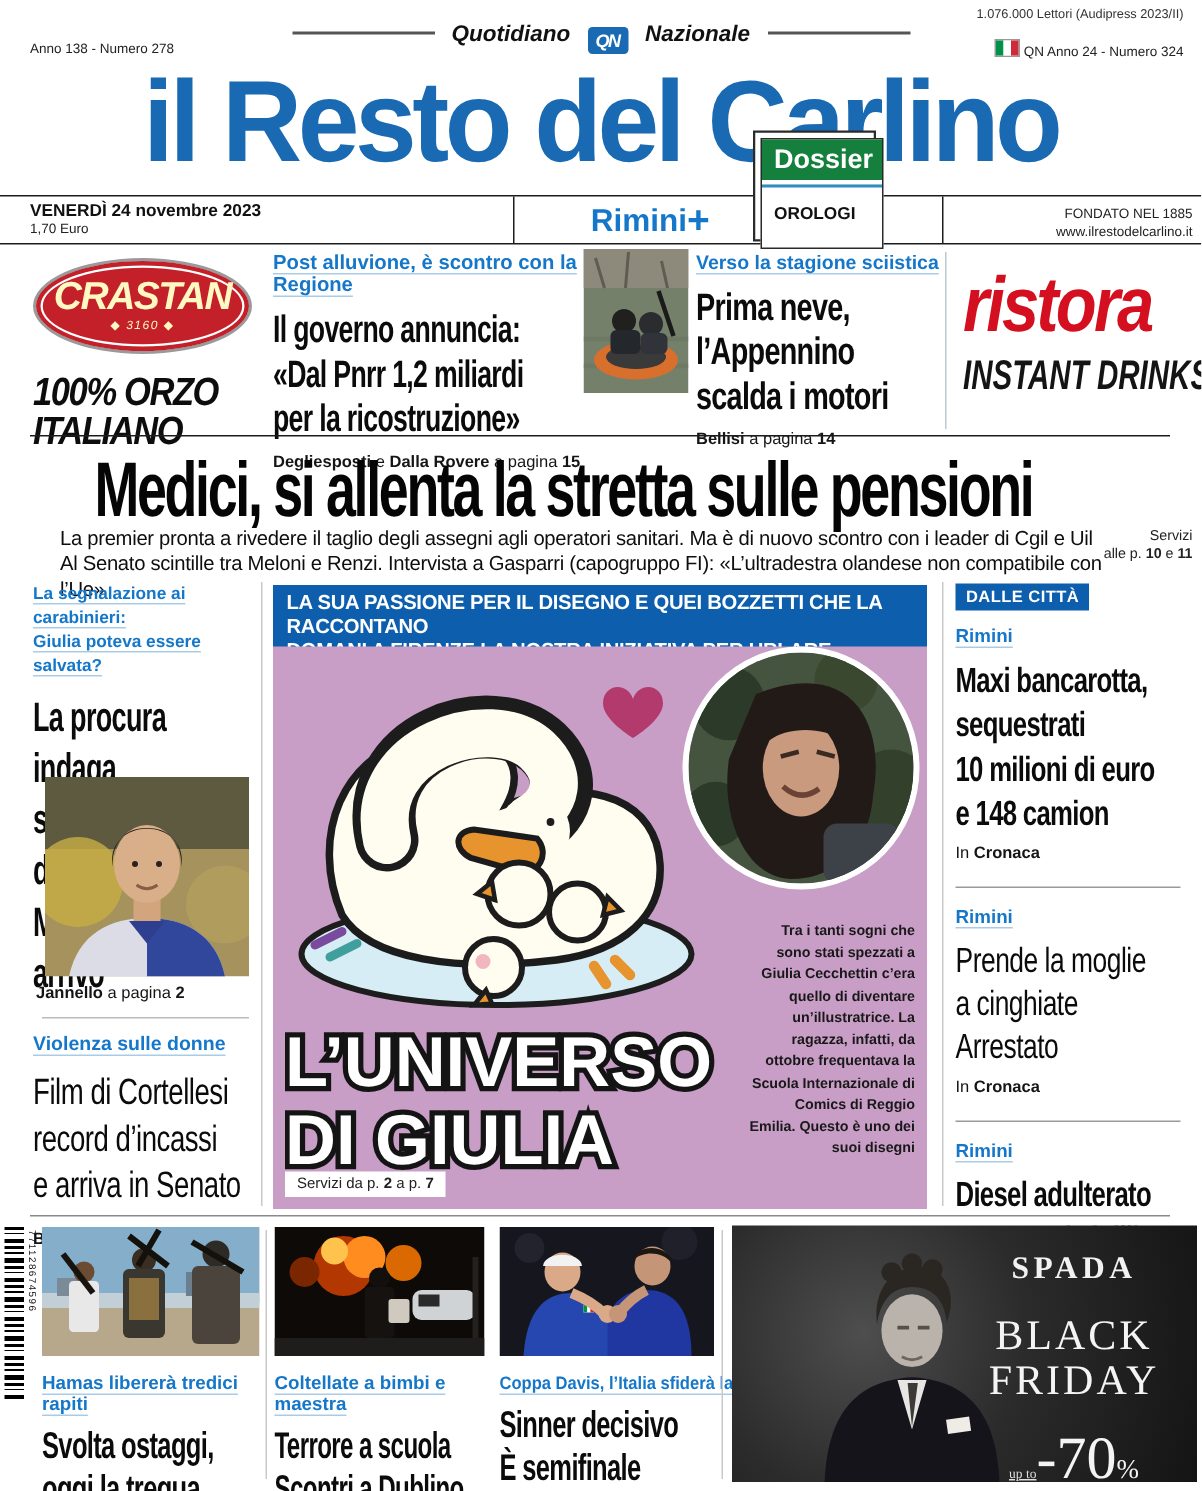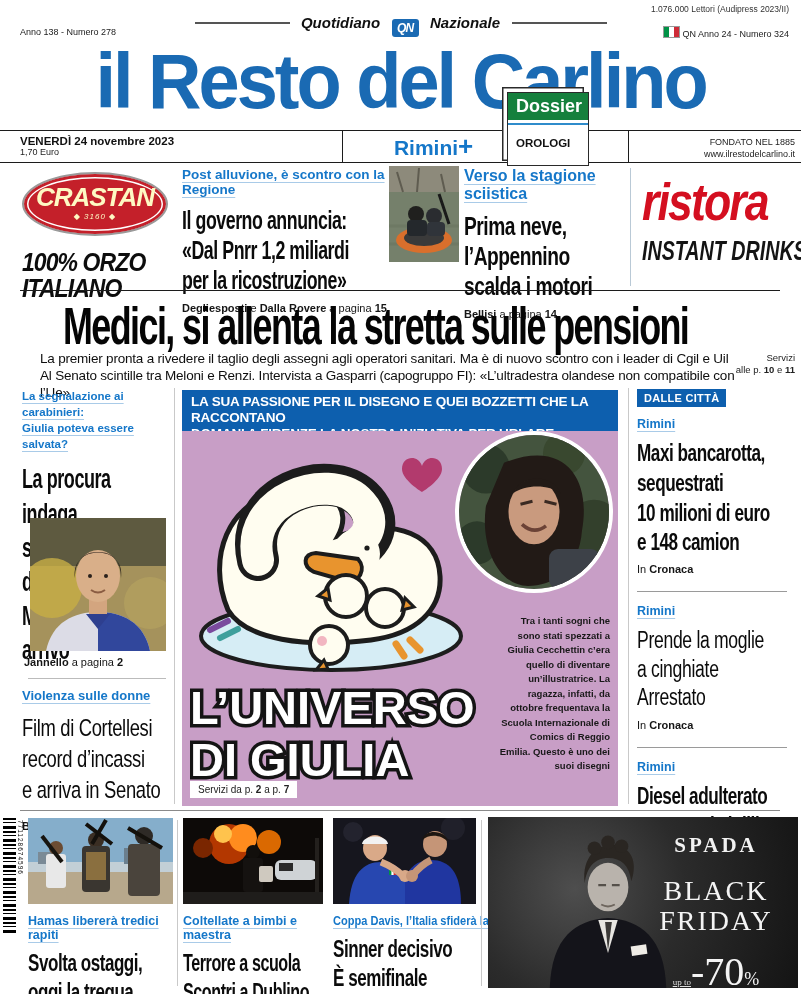--- a/index.html
+++ b/index.html
@@ -136,21 +136,21 @@
       <ellipse cx="35" cy="74" rx="28" ry="13" fill="#d96f2c"></ellipse>
       <ellipse cx="35" cy="72" rx="20" ry="8" fill="#3a3a3a"></ellipse>
       <circle cx="27" cy="48" r="8" fill="#20201e"></circle>
       <circle cx="45" cy="50" r="8" fill="#2a2c30"></circle>
       <rect x="18" y="54" width="20" height="16" rx="4" fill="#24282c"></rect>
       <rect x="38" y="56" width="18" height="14" rx="4" fill="#30343a"></rect>
     </svg>
   </div>
 
   <div class="abs" style="left:464px;top:167px;width:162px;">
-    <div class="kicker" style="font-size:16px;">Verso la stagione sciistica</div>
+    <div class="kicker" style="font-size:13px;">Verso la stagione sciistica</div>
     <div class="cond" style="margin-top:9px;transform:scale(0.8,1.06);width:125%;">
       <div class="hl" style="font-size:24px;line-height:28px;">Prima neve,</div>
       <div class="hl" style="font-size:24px;line-height:28px;">l’Appennino</div>
       <div class="hl" style="font-size:24px;line-height:28px;">scalda i motori</div>
     </div>
     <div class="byline" style="margin-top:12px;"><b>Bellisi</b><span> a pagina </span><b>14</b></div>
   </div>
   <div class="vr" style="left:630px;top:168px;height:118px;background:#b9c9d6;"></div>
 
   <div class="abs" style="left:642px;top:172px;width:156px;">

